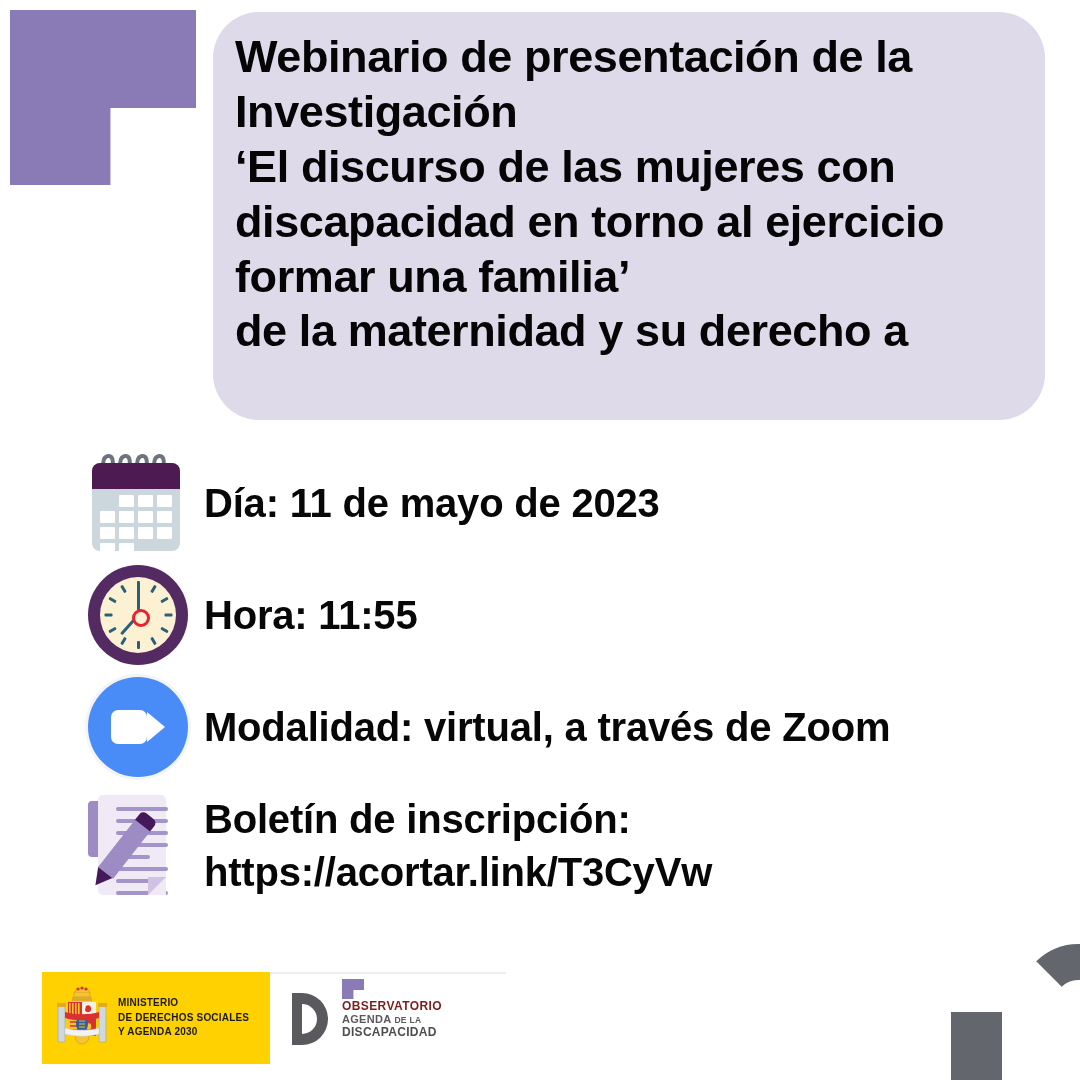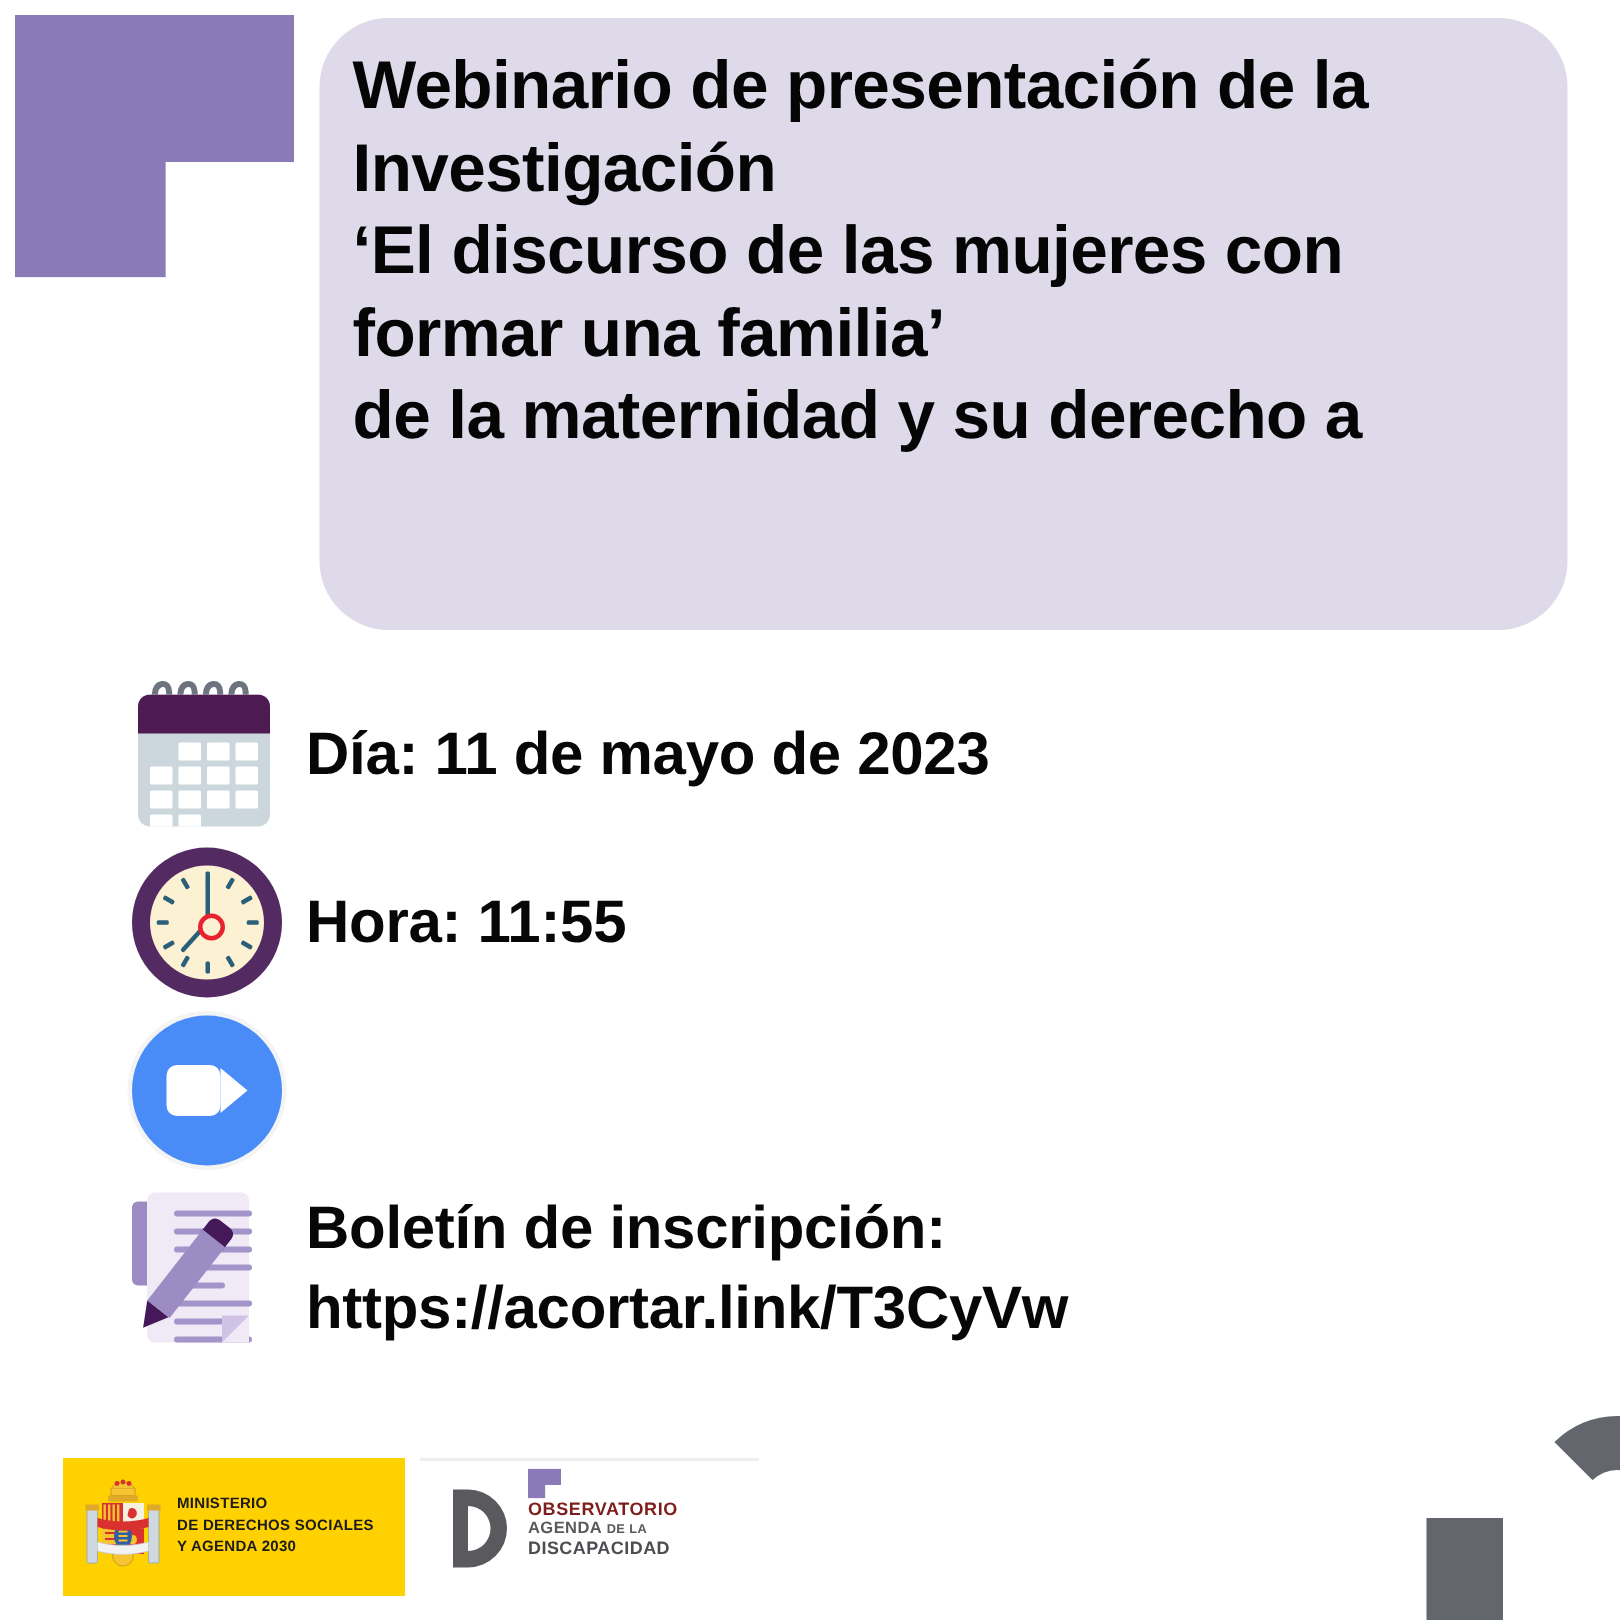--- a/index.html
+++ b/index.html
@@ -255,21 +255,20 @@
   
   .logo-strip {
     position: absolute;
     left: 42px;
     top: 972px;
     width: 464px;
     height: 92px;
     background: #ffffff;
     display: flex;
     align-items: stretch;
-    gap: 10px;
   }
   .logo-gov {
     width: 228px;
     background: #ffd100;
     display: flex;
     align-items: center;
     padding-left: 12px;
     box-sizing: border-box;
   }
   .coa { width: 56px; height: 68px; margin-right: 8px; flex: none; }
@@ -313,20 +312,21 @@
 <body>
 
 <div class="deco-tl"></div>
 <div class="deco-br-bar"></div>
 <div class="deco-br-arc"></div>
 
 <div class="title-card">
   <div class="title-line">Webinario de presentación de la</div>
   <div class="title-line">Investigación</div>
   <div class="title-line">‘El discurso de las mujeres con</div>
+  <div class="title-line">discapacidad en torno al ejercicio</div>
   <div class="title-line">formar una familia’</div>
   <div class="title-line">de la maternidad y su derecho a</div>
 </div>
 
 <div class="info-list">
 
   <div class="info-row">
     <div class="icon-slot">
       <div class="cal">
         <svg class="cal-rings" viewBox="0 0 72 22">
@@ -388,20 +388,21 @@
 
   <div class="info-row">
     <div class="icon-slot">
       <div class="zoomi">
         <div class="cam">
           <div class="cam-body"></div>
           <div class="cam-lens"></div>
         </div>
       </div>
     </div>
+    <div class="info-text">Modalidad: virtual, a través de Zoom</div>
   </div>
 
   <div class="info-row row-boletin">
     <div class="icon-slot">
       <div class="formi">
         <div class="form-back"></div>
         <div class="form-page">
           <div class="form-lines">
             <div class="fl"></div>
               <div class="fl"></div>

